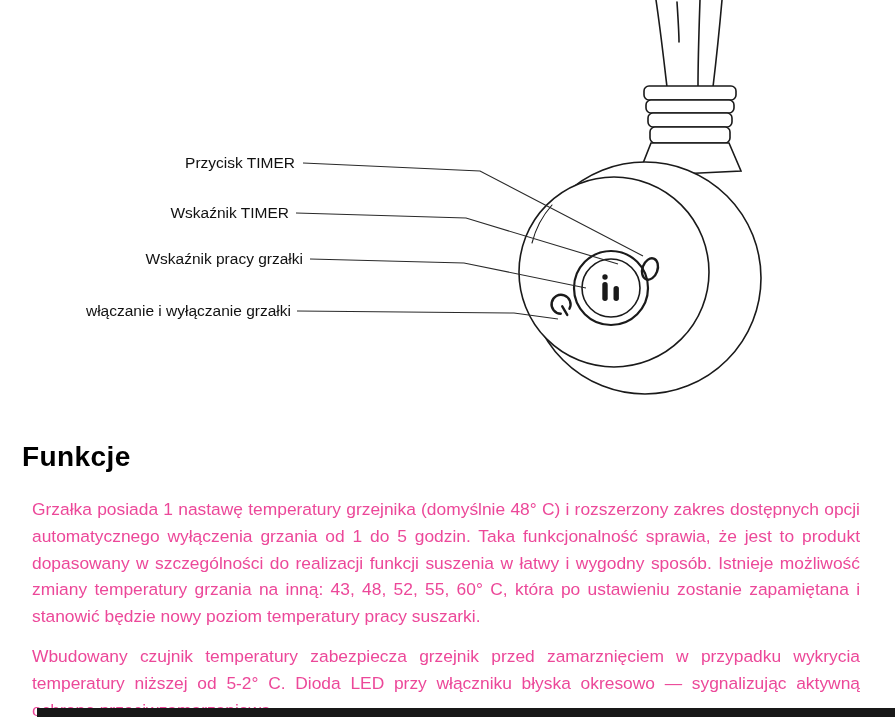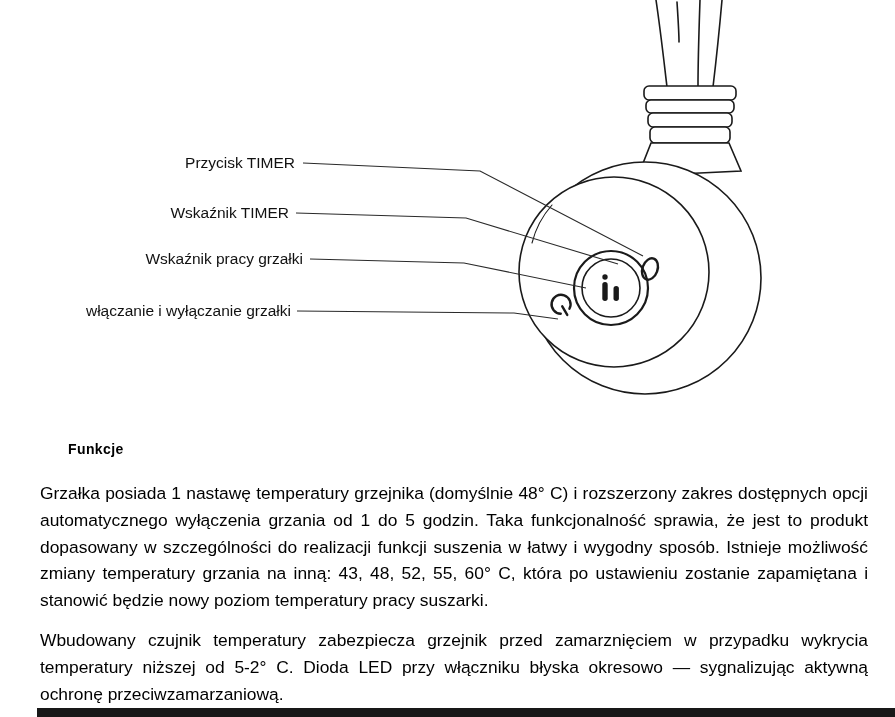--- a/index.html
+++ b/index.html
@@ -10,34 +10,33 @@
     height: 717px;
     background: #ffffff;
     font-family: "Liberation Sans", sans-serif;
     color: #1a1a1a;
     overflow: hidden;
   }
   .diagram { position: absolute; top: 0; left: 0; }
   .diagram text { font-family: "Liberation Sans", sans-serif; }
   .content { position: absolute; left: 22px; top: 441px; width: 851px; }
   .heading {
-    font-size: 14px;
+    font-size: 28px;
     font-weight: 700;
     color: #000000;
     letter-spacing: 0.4px;
     margin-bottom: 23px;
-    margin-left: 46px;
   }
   .body-text {
-    margin-left: 18px;
+    margin-left: 10px;
     width: 828px;
     font-size: 17.4px;
     line-height: 26.8px;
     text-align: justify;
-    color: #000000;
+    color: #ec4899;
   }
   .body-text + .body-text { margin-top: 13px; }
   .bottom-bar {
     position: absolute;
     left: 37px;
     right: 0;
     bottom: 0;
     height: 9px;
     background: #181818;
   }

